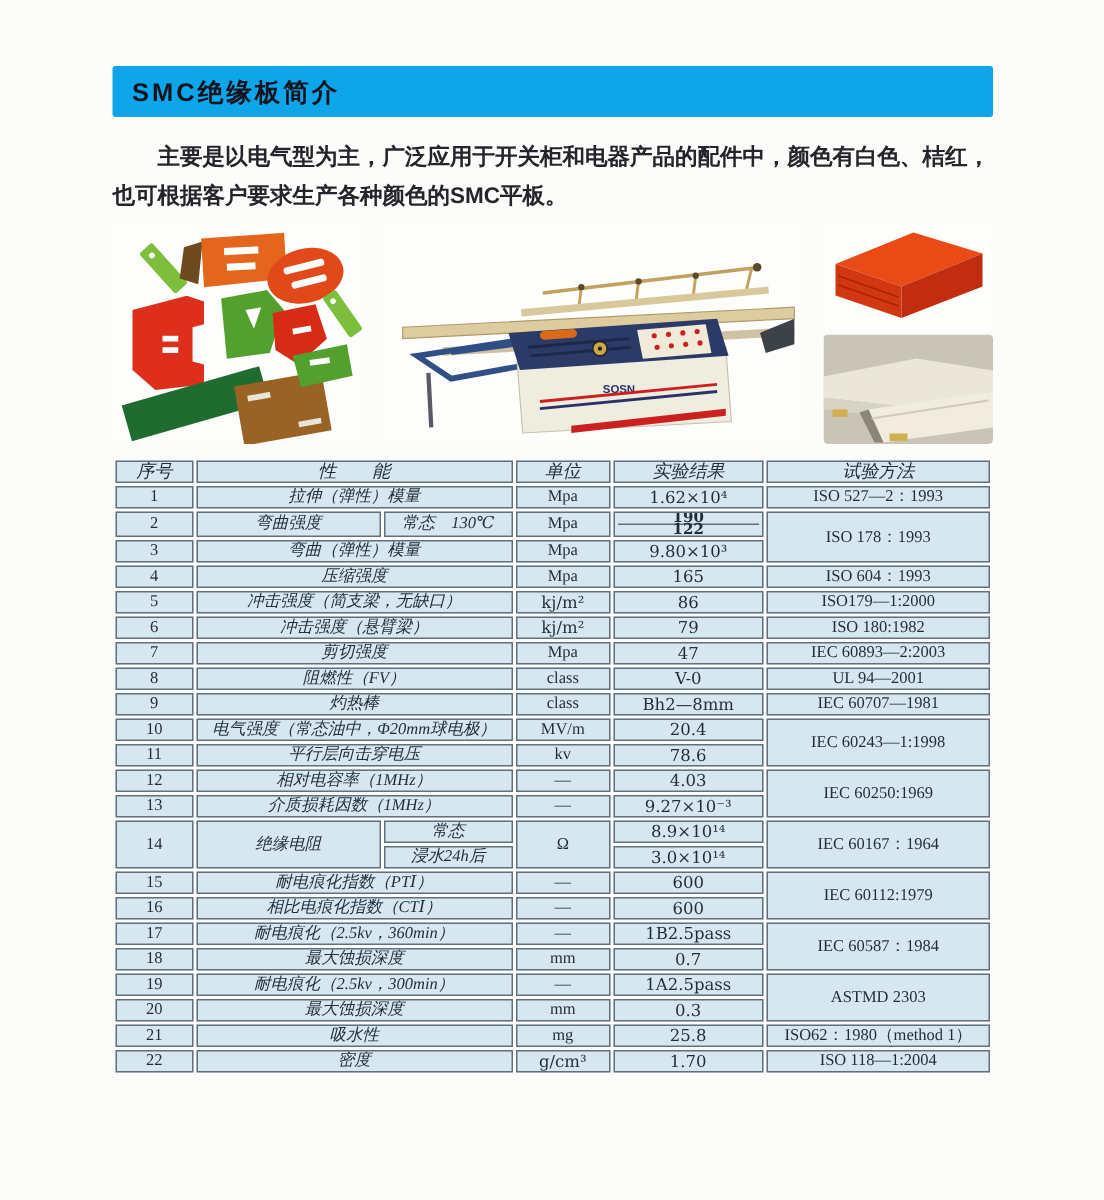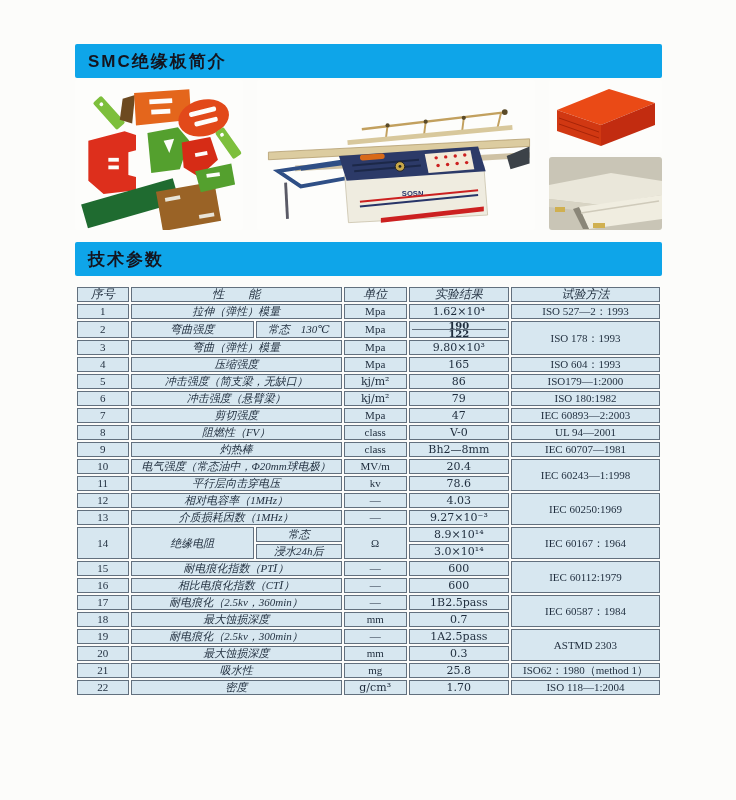--- a/index.html
+++ b/index.html
@@ -50,20 +50,21 @@
 </style>
 </head>
 <body>
 
 <div class="page">
 
   <div class="bar bar1">
     <span class="bar-title">SMC绝缘板简介</span>
   </div>
 
+  <p class="intro-text">主要是以电气型为主，广泛应用于开关柜和电器产品的配件中，颜色有白色、桔红，也可根据客户要求生产各种颜色的SMC平板。</p>
 
   <div class="photos">
 
     <svg class="photo" width="176" height="150" viewBox="0 0 176 150">
       <rect width="176" height="150" fill="#fdfdfb"></rect>
       <g transform="rotate(-42 35 30)">
           <rect x="29" y="12" width="12" height="38" rx="2" fill="#7dbf3c"></rect>
           <circle cx="35" cy="19" r="2" fill="#fff"></circle>
         </g>
       <polygon points="50,16 63,12 60,42 47,38" fill="#6d4a20"></polygon>
@@ -154,23 +155,20 @@
         <polygon points="0,42 52,48 52,56 0,50" fill="#d8d4c4"></polygon>
         <rect x="6" y="50" width="10" height="5" fill="#d0b050"></rect>
         <polygon points="30,50 113,38 113,62 40,72" fill="#f0ede0"></polygon>
         <polygon points="30,50 40,72 34,72 24,52" fill="#8a8678"></polygon>
         <rect x="44" y="66" width="12" height="5" fill="#d0b050"></rect>
         <line x1="32" y1="56" x2="110" y2="44" stroke="#cfcaba" stroke-width="1.5"></line>
       </svg>
     </div>
   </div>
 
-  <div class="bar bar2">
-    <span class="bar-title">技术参数</span>
-  </div>
 
   <table class="params">
     <colgroup>
         <col style="width: 9%;">
         <col style="width: 21.5%;">
         <col style="width: 15%;">
         <col style="width: 11%;">
         <col style="width: 17.5%;">
         <col style="width: 26%;">
       </colgroup>

